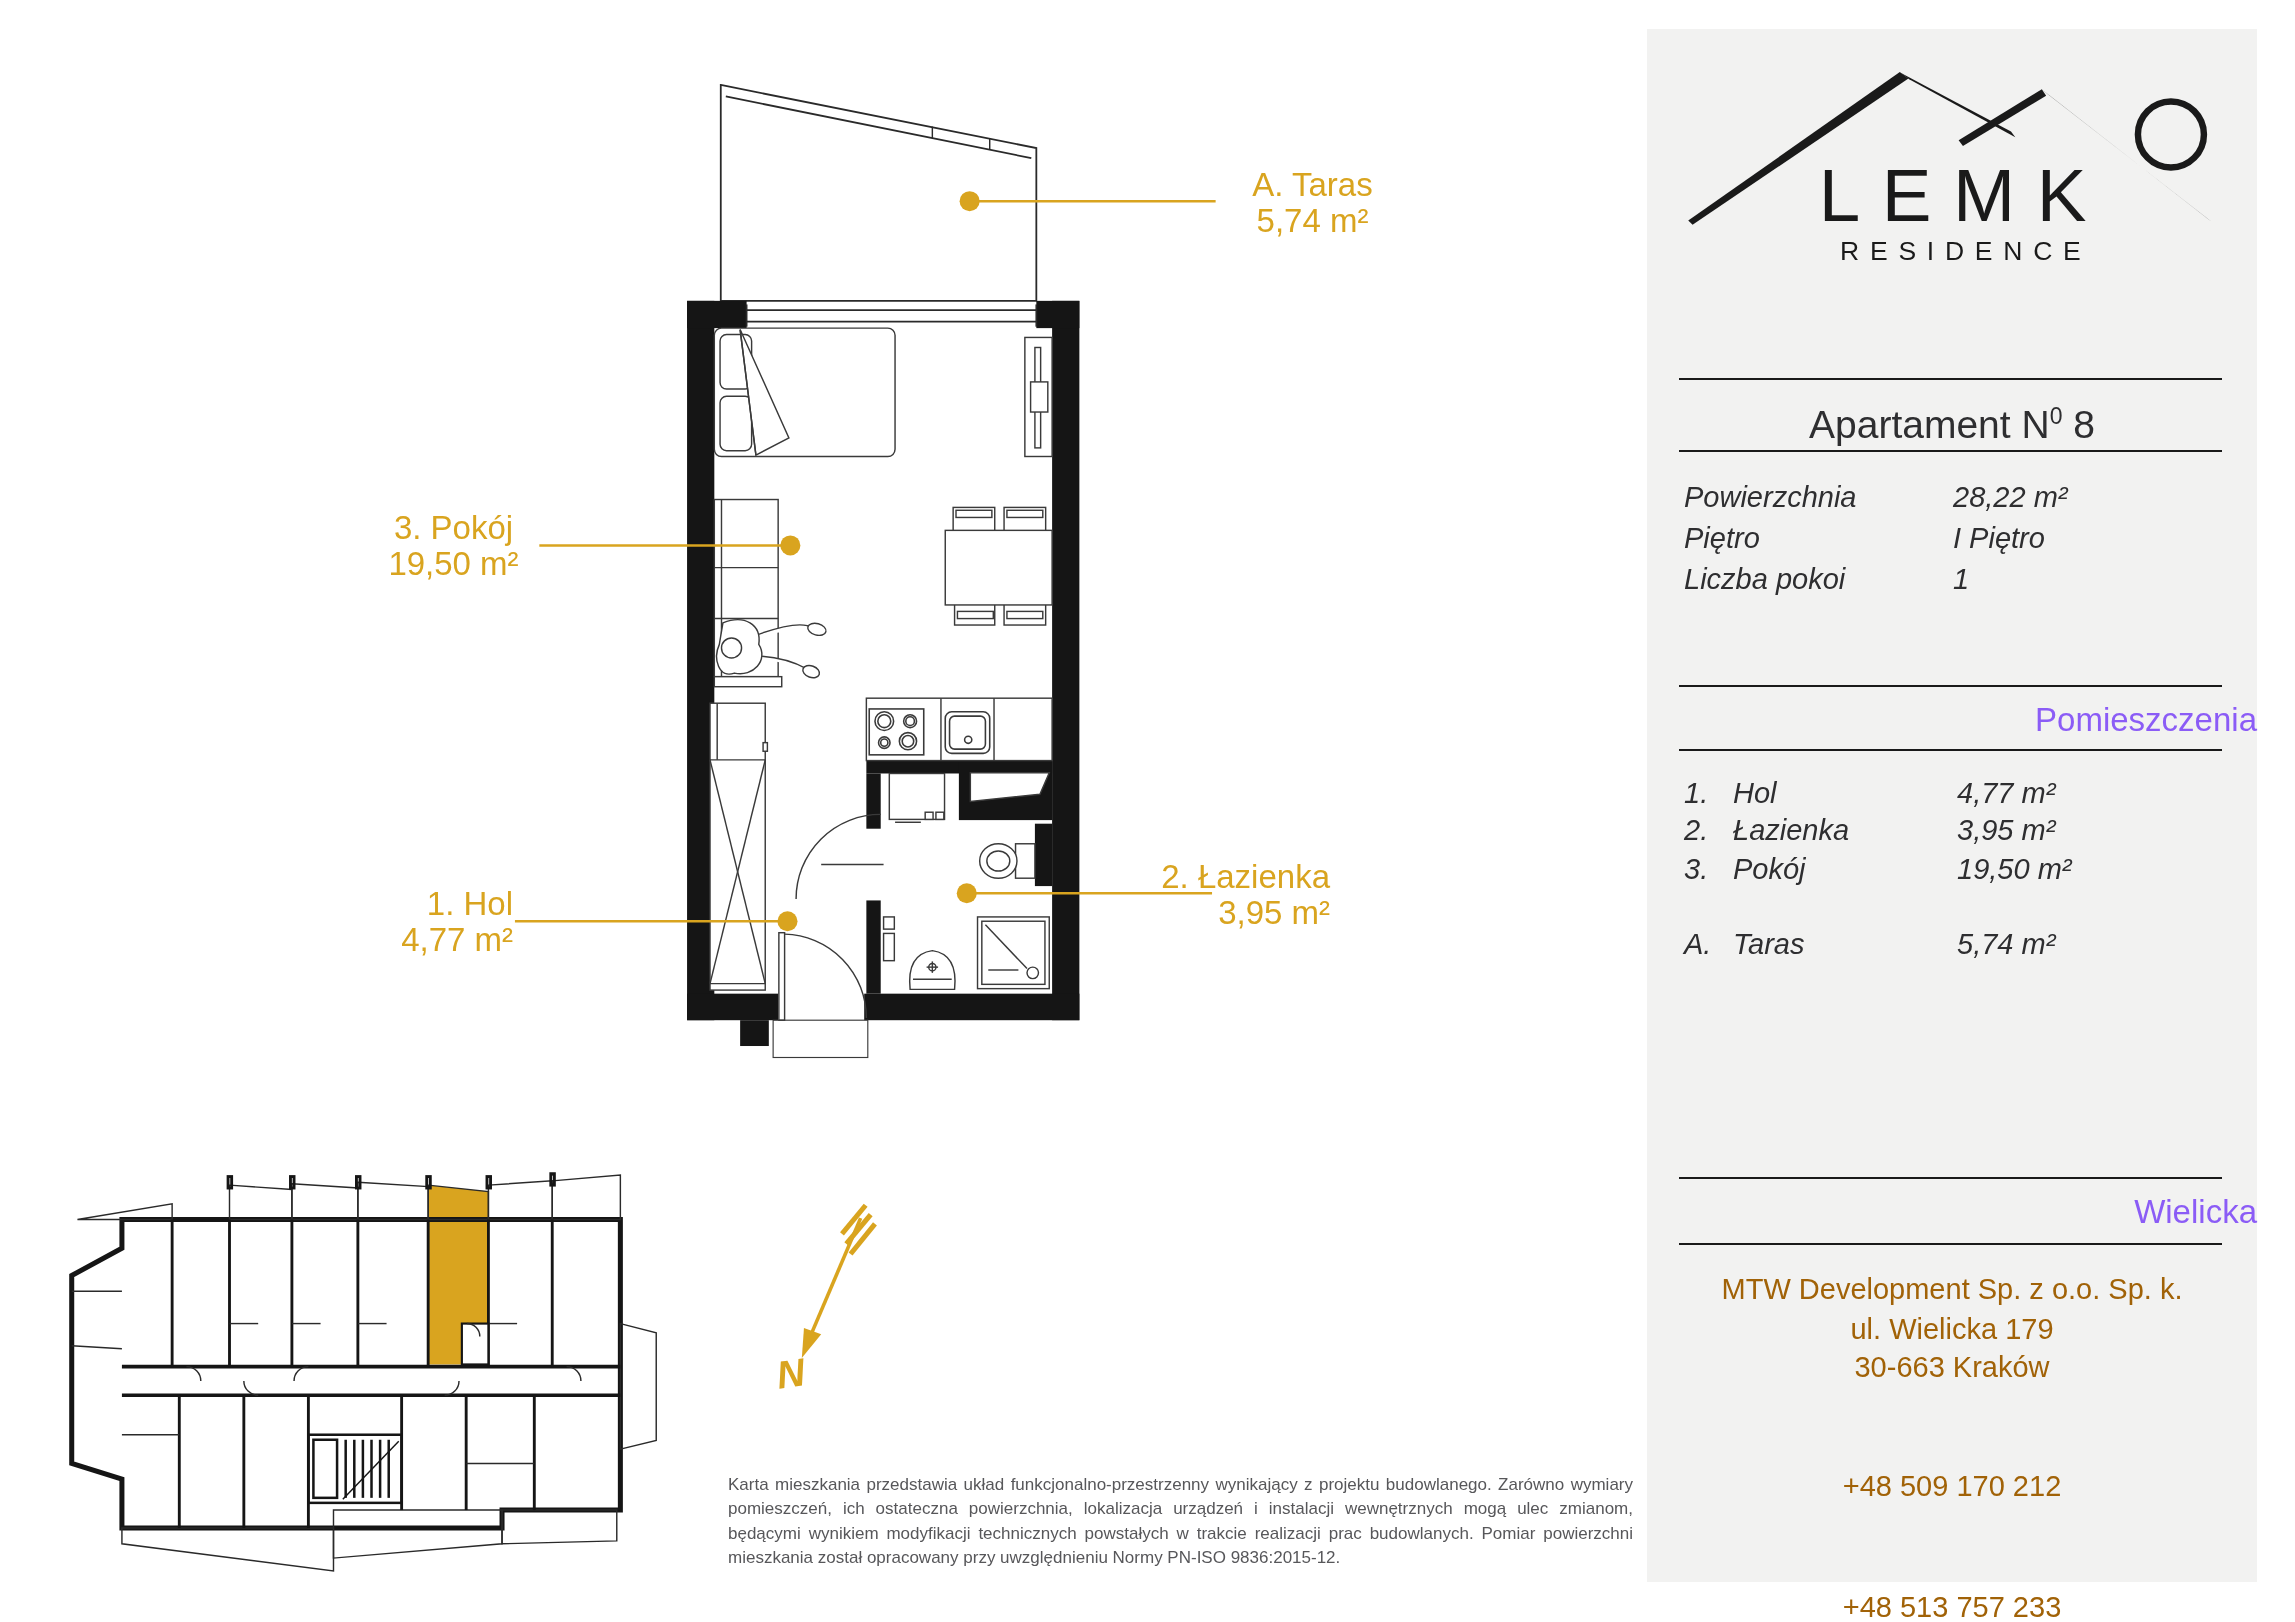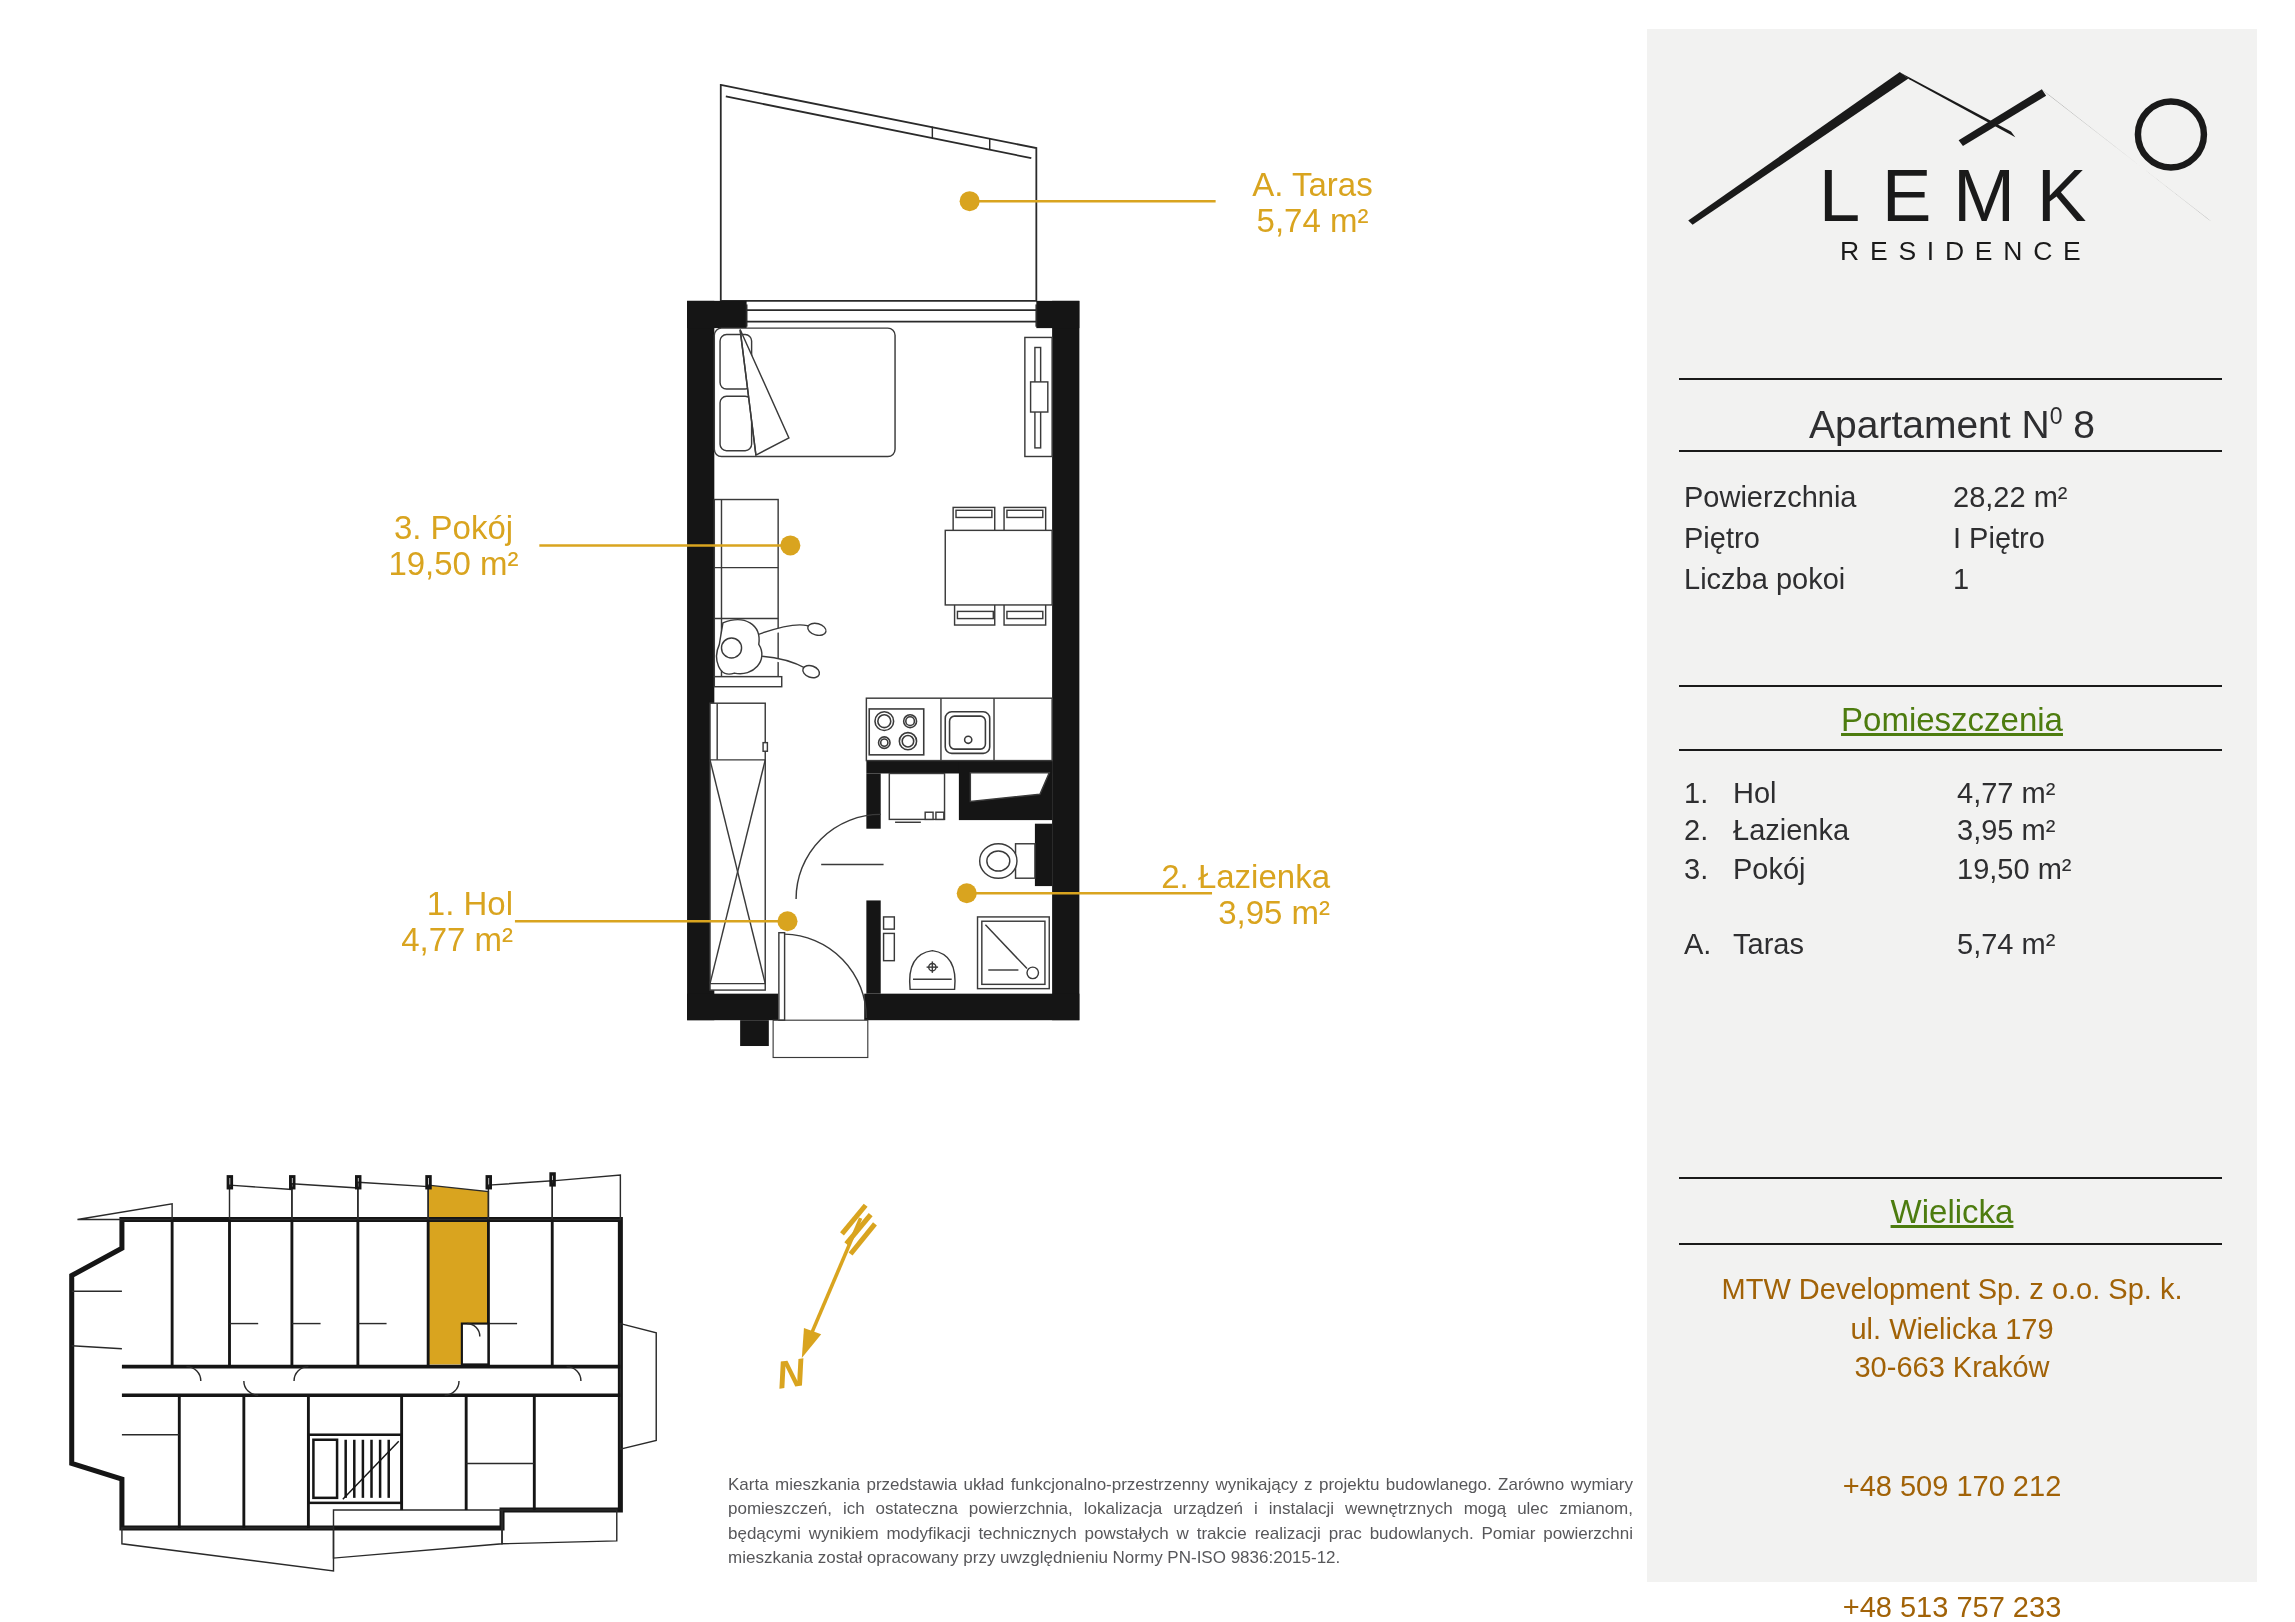--- a/index.html
+++ b/index.html
@@ -8,23 +8,23 @@
   .plan-svg{position:absolute;left:0;top:0;width:2295px;height:1623px;}
   
   .plan-label{position:absolute;color:#D9A41F;font-size:33px;line-height:36px;font-weight:400;
               text-align:center;white-space:nowrap;}
   
   .panel{position:absolute;left:1647px;top:29px;width:610px;height:1553px;background:#F2F2F1;}
   .hr{position:absolute;left:32px;width:543px;height:2.2px;background:#1a1a1a;}
   .panel-title{position:absolute;left:0;top:364px;width:100%;text-align:center;font-size:39px;
                line-height:46px;font-weight:300;color:#2e2e30;}
   .panel-title .sup{font-size:23px;vertical-align:14.3px;}
-  .kv{position:absolute;font-size:29px;line-height:36px;font-weight:300;color:#2e2e30;white-space:nowrap;}
-  .sec-header{position:absolute;left:0;width:100%;text-align:center;font-size:33px;line-height:40px;
-              font-weight:300;color:#4d7c0f;text-decoration:underline;}
+  .kv{position:absolute;font-size:29px;line-height:36px;font-weight:300;color:#2e2e30;white-space:nowrap;font-style:italic;}
+  .sec-header{position:absolute;left:0;width:100%;text-align:right;font-size:33px;line-height:40px;
+              font-weight:300;color:#8b5cf6;}
   .contact-line{position:absolute;left:0;width:100%;text-align:center;font-size:29px;line-height:37px;
                 font-weight:300;color:#a16207;}
   .disclaimer{position:absolute;left:728px;top:1473px;width:905px;font-size:17px;line-height:24.4px;
               color:#57575a;text-align:justify;font-weight:400;}
 </style>
 </head>
 <body>
 
 <div class="canvas">
 

